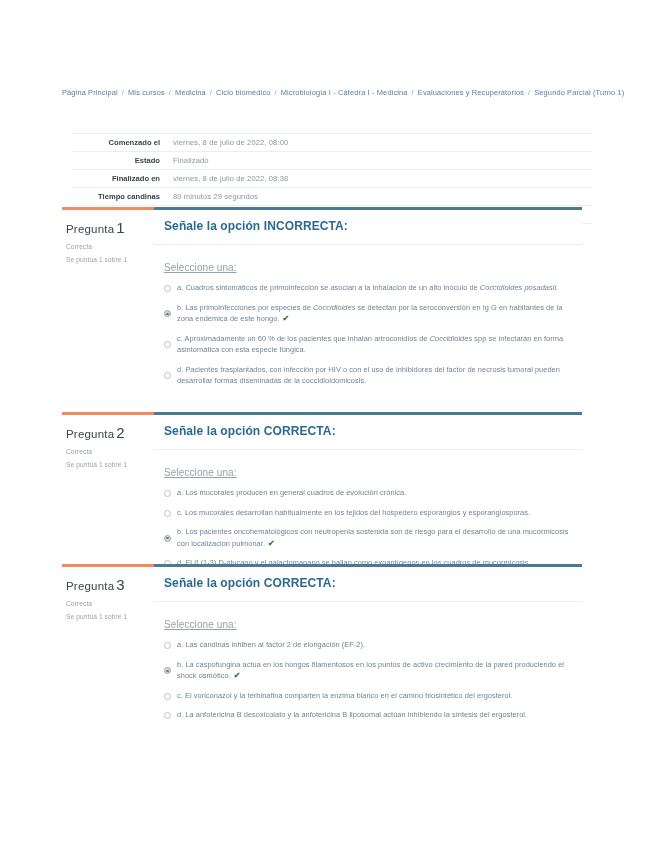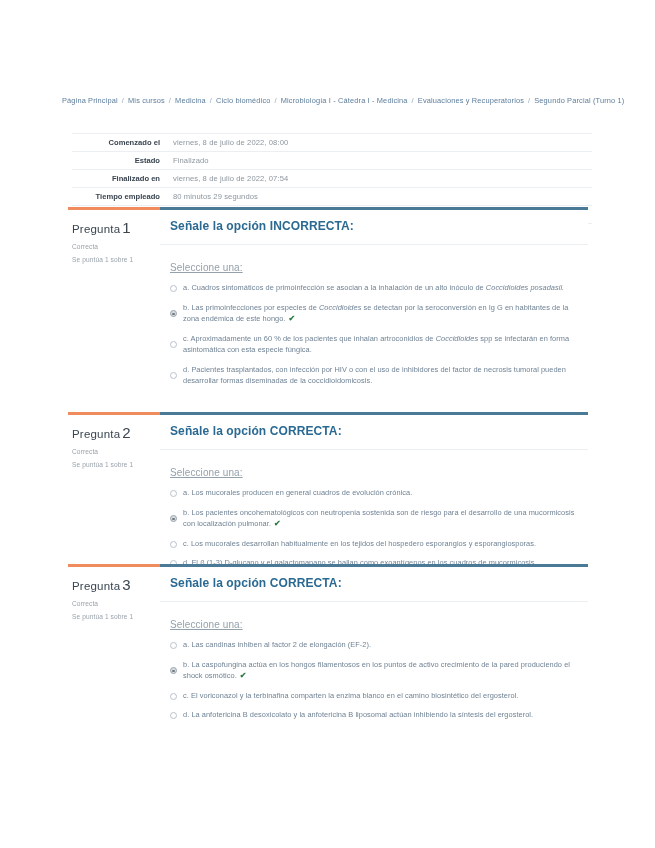--- a/index.html
+++ b/index.html
@@ -21,21 +21,21 @@
     height: 848px;
     box-sizing: border-box;
     padding: 0;
     overflow: hidden;
   }
 
   
   .breadcrumb {
     position: absolute;
     left: 62px;
-    top: 94px;
+    top: 86px;
     width: 520px;
     font-size: 7.4px;
     line-height: 14px;
     color: #5b7c9a;
     letter-spacing: 0.15px;
   }
   .breadcrumb .crumb { color: #5b7c9a; text-decoration: none; white-space: nowrap; }
   .breadcrumb .sep { color: #8fa7bb; padding: 0 4px; }
 
   
@@ -66,21 +66,21 @@
     vertical-align: middle;
     font-weight: normal;
     letter-spacing: 0.1px;
     margin-top: 8px;
   }
   .summary td b { color: #3a4550; font-weight: bold; }
 
   
   .question {
     position: absolute;
-    left: 68px;
+    left: 62px;
     width: 520px;
     box-sizing: border-box;
   }
   .q-inner {
     display: flex;
     align-items: stretch;
     width: 100%;
   }
   .q-info {
     width: 92px;
@@ -193,24 +193,24 @@
         <tr>
           <th>Comenzado el</th>
           <td>viernes, 8 de julio de 2022, 08:00</td>
         </tr>
         <tr>
           <th>Estado</th>
           <td>Finalizado</td>
         </tr>
         <tr>
           <th>Finalizado en</th>
-          <td>viernes, 8 de julio de 2022, 07:54</td>
-        </tr>
-        <tr>
-          <th>Tiempo empleado</th>
+          <td>viernes, 8 de julio de 2022, 08:38</td>
+        </tr>
+        <tr>
+          <th>Tiempo candinas</th>
           <td>80 minutos 29 segundos</td>
         </tr>
         <tr>
           <th>Calificación</th>
           <td><b>27</b> de 30 (<b>90</b>%)</td>
         </tr>
       </tbody>
   </table>
 
   <div id="questions-host">
@@ -254,26 +254,26 @@
           </div>
           <div class="q-content">
             <div class="q-text">Señale la opción CORRECTA:</div>
             <div class="q-answers">
               <div class="q-prompt">Seleccione una:</div>
               <div class="opt">
                 <span class="radio"></span>
                 <span class="opt-text"><span>a. </span>Los mucorales producen en general cuadros de evolución crónica.</span>
               </div>
               <div class="opt">
+                <span class="radio"></span>
+                <span class="opt-text"><span>c. </span>Los mucorales desarrollan habitualmente en los tejidos del hospedero esporangios y esporangiosporas.</span>
+              </div>
+              <div class="opt">
                 <span class="radio checked"></span>
                 <span class="opt-text"><span>b. </span>Los pacientes oncohematológicos con neutropenia sostenida son de riesgo para el desarrollo de una mucormicosis con localización pulmonar.<span class="tick">✔</span></span>
-              </div>
-              <div class="opt">
-                <span class="radio"></span>
-                <span class="opt-text"><span>c. </span>Los mucorales desarrollan habitualmente en los tejidos del hospedero esporangios y esporangiosporas.</span>
               </div>
               <div class="opt">
                 <span class="radio"></span>
                 <span class="opt-text"><span>d. </span>El β (1-3) D-glucano y el galactomanano se hallan como exoantígenos en los cuadros de mucormicosis.</span>
               </div>
             </div>
           </div>
         </div>
       </div>
       <div class="question" style="top: 564px;">

